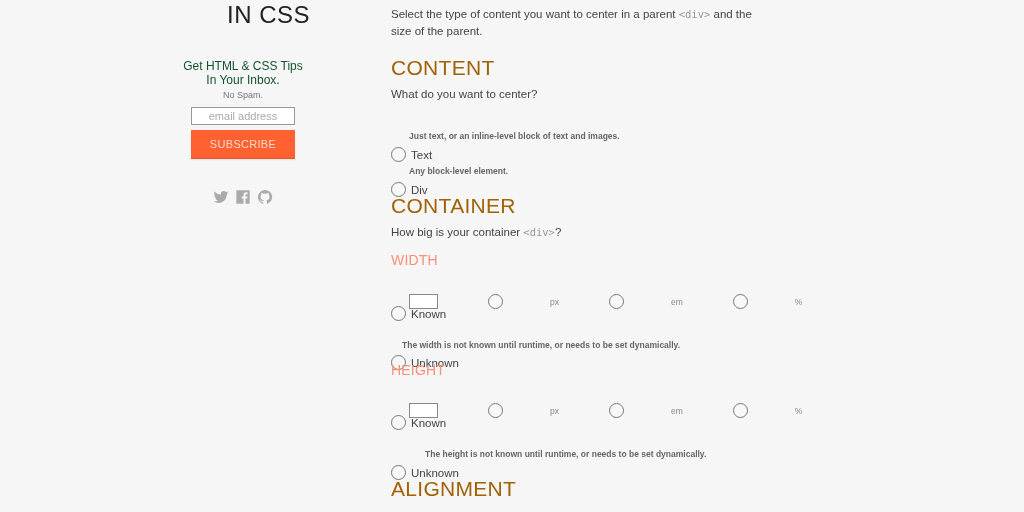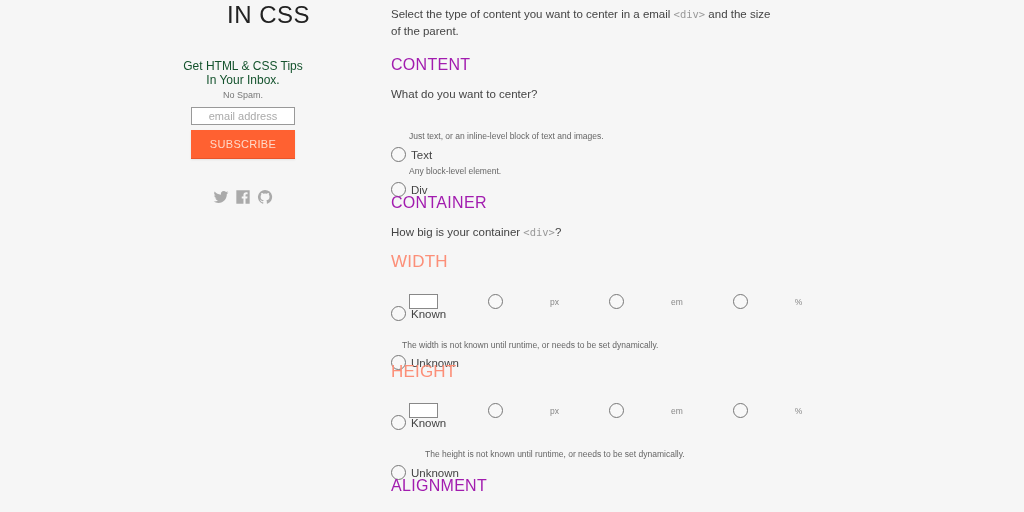--- a/index.html
+++ b/index.html
@@ -34,29 +34,29 @@
   }
   .social { position: absolute; left: 27px; top: 189px; width: 60px; height: 16px; display: flex; gap: 6px; }
   .social span { display: inline-block; width: 16px; height: 16px; }
   .social svg { width: 16px; height: 16px; fill: #aaa; }
 
   
   .main { position: absolute; left: 391px; top: 0; width: 400px; }
   .abs { position: absolute; white-space: nowrap; }
   .intro { left: 0; top: 6px; width: 380px; font-size: 11.5px; line-height: 17px; color: #444; white-space: normal; }
   code, .code { font-family: "DejaVu Sans Mono", monospace; font-size: 10.5px; color: #999; }
-  .section-title { font-size: 16px; color: #a21caf; letter-spacing: 0.3px; font-weight: 300; }
-  .sub-title { font-size: 17px; color: #fc8f78; letter-spacing: 0.2px; }
+  .section-title { font-size: 21px; color: #a16207; letter-spacing: 0.3px; font-weight: 300; }
+  .sub-title { font-size: 14px; color: #fc8f78; letter-spacing: 0.2px; }
   .question { font-size: 11.5px; color: #444; }
   .radio {
     display: inline-block; width: 15px; height: 15px; border: 1px solid #777;
     border-radius: 50%; background: #f8f8f8; vertical-align: middle; cursor: pointer;
   }
   .opt-label { font-size: 11.5px; color: #444; }
-  .opt-desc { font-size: 8.5px; color: #666; }
+  .opt-desc { font-size: 8.5px; color: #666; font-weight: bold; }
   .unit-input {
     width: 29px; height: 15px; border: 1px solid #888; background: #fff;
   }
   .unit-label { font-size: 8.5px; color: #888; }
   .option-row { display: flex; align-items: center; gap: 5px; margin-top: 34px; }
   .unit-row { display: flex; align-items: center; gap: 43px; }
   .unit-row .radio { margin-left: 7px; margin-right: 4px; }
 </style>
 </head>
 <body>
@@ -84,21 +84,21 @@
     <span>
       <svg viewBox="0 0 24 24">
           <path d="M12 1.5a10.5 10.5 0 0 0-3.3 20.5c.5.1.7-.2.7-.5v-1.8c-2.9.6-3.5-1.4-3.5-1.4-.5-1.2-1.2-1.5-1.2-1.5-1-.7.1-.7.1-.7 1 .1 1.6 1.1 1.6 1.1.9 1.6 2.5 1.2 3.1.9.1-.7.4-1.2.7-1.4-2.3-.3-4.8-1.2-4.8-5.2 0-1.1.4-2.1 1.1-2.8-.1-.3-.5-1.3.1-2.8 0 0 .9-.3 2.9 1.1a10 10 0 0 1 5.2 0c2-1.4 2.9-1.1 2.9-1.1.6 1.5.2 2.5.1 2.8.7.7 1.1 1.7 1.1 2.8 0 4-2.5 4.9-4.8 5.2.4.3.7 1 .7 1.9v2.9c0 .3.2.6.7.5A10.5 10.5 0 0 0 12 1.5z"></path>
         </svg>
     </span>
   </div>
 </div>
 
 <div class="main">
   <div class="abs intro">
-    <span>Select the type of content you want to center in a email </span><code>&lt;div&gt;</code><span> and the size of the parent.</span>
+    <span>Select the type of content you want to center in a parent </span><code>&lt;div&gt;</code><span> and the size of the parent.</span>
   </div>
 
   <div class="abs section-title" style="top:56px;">CONTENT</div>
   <div class="abs question" style="top:88px;">What do you want to center?</div>
 
   <div class="abs option-row" style="top:113px;">
     <span class="radio"></span>
     <span class="opt-label">Text</span>
   </div>
   <div class="abs opt-desc" style="left:18px; top:131px;">Just text, or an inline-level block of text and images.</div>

